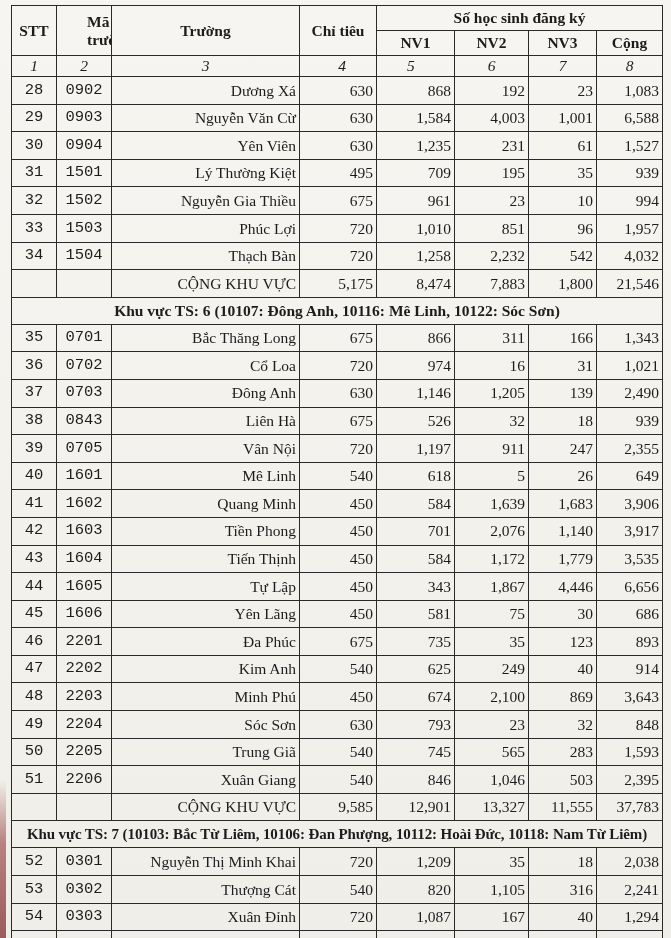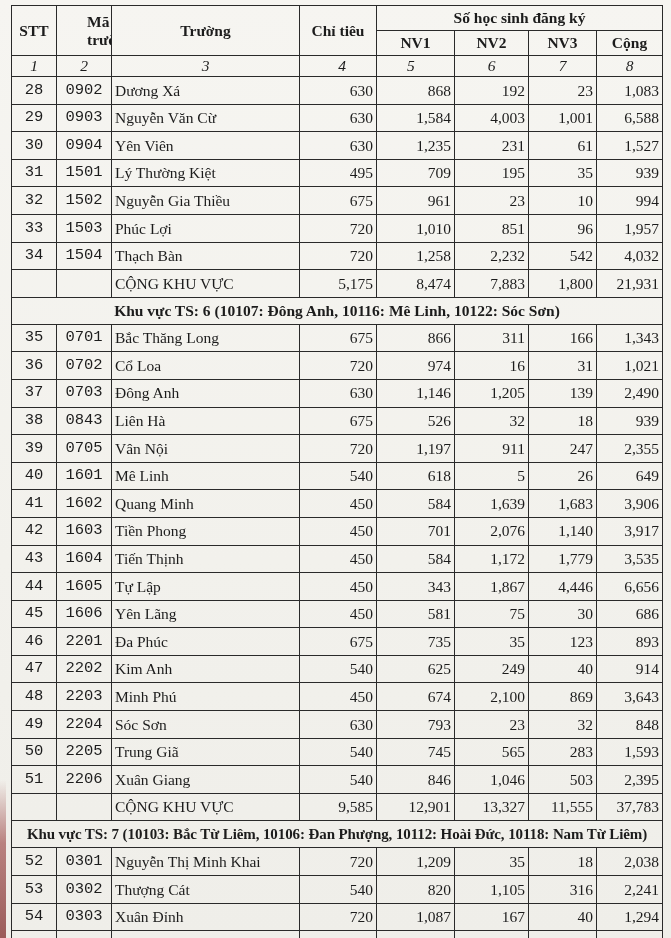--- a/index.html
+++ b/index.html
@@ -50,21 +50,21 @@
     }
     .hdr-top th { height: 24px; }
     .hdr-sub th { height: 24px; }
     .idx td {
       font-style: italic;
       text-align: center;
       height: 20px;
     }
     td.c { text-align: center; font-family: Liberation Mono, monospace; }
     td.r { text-align: right; }
-    td.l { text-align: left; }
+    td.l { text-align: right; }
     td.region {
       font-weight: bold;
       text-align: center;
       height: 26px;
     }
     td.region.wide { font-size: 15px; letter-spacing: -0.1px; }
   </style>
 </head>
 <body>
 
@@ -179,21 +179,21 @@
         <td class="r">4,032</td>
       </tr>
       <tr>
         <td></td>
         <td></td>
         <td class="l">CỘNG KHU VỰC</td>
         <td class="r">5,175</td>
         <td class="r">8,474</td>
         <td class="r">7,883</td>
         <td class="r">1,800</td>
-        <td class="r">21,931</td>
+        <td class="r">21,546</td>
       </tr>
       <tr>
         <td colspan="8" class="region">Khu vực TS: 6 (10107: Đông Anh, 10116: Mê Linh, 10122: Sóc Sơn)</td>
       </tr>
       <tr>
         <td class="c">35</td>
         <td class="c">0701</td>
         <td class="l">Bắc Thăng Long</td>
         <td class="r">675</td>
         <td class="r">866</td>

